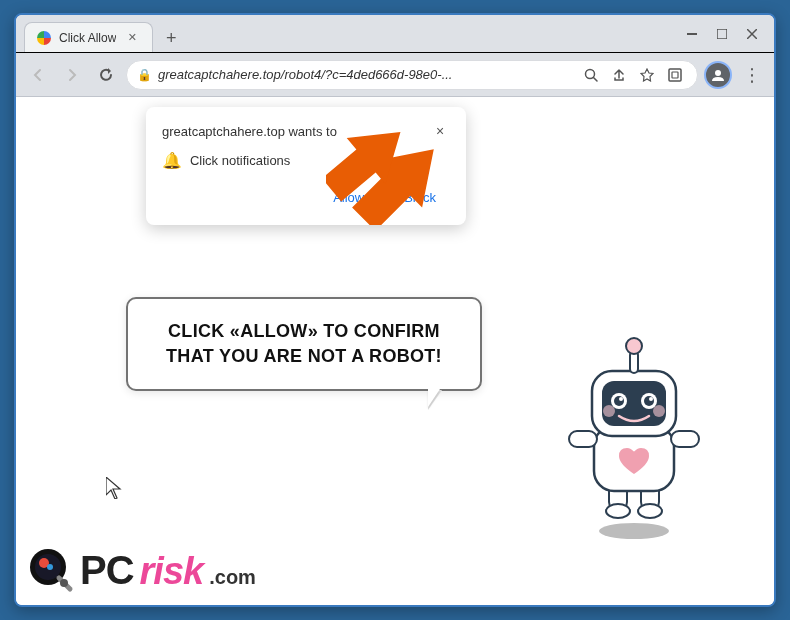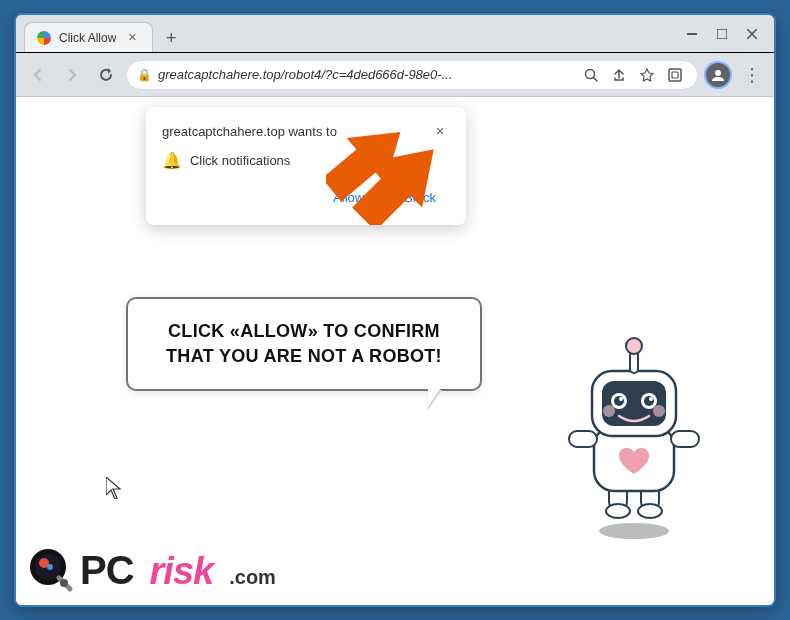--- a/index.html
+++ b/index.html
@@ -491,21 +491,21 @@
       <div style="position:relative; width:50px; height:50px;">
         <svg width="50" height="50" viewBox="0 0 50 50">
           <circle cx="22" cy="22" r="18" fill="#111"></circle>
           <circle cx="22" cy="22" r="13" fill="#1a1a2e" opacity="0.8"></circle>
           <circle cx="18" cy="18" r="5" fill="#e74c3c"></circle>
           <circle cx="24" cy="22" r="3" fill="#3498db"></circle>
           <line x1="33" y1="33" x2="44" y2="44" stroke="#888" stroke-width="5" stroke-linecap="round"></line>
           <circle cx="38" cy="38" r="4" fill="#555"></circle>
         </svg>
       </div>
-      <div style="display:flex; align-items:baseline; gap:16px;">
+      <div style="display:flex; align-items:baseline; gap:6px;">
         <span style="font-size:40px; font-weight:900; color:#222; font-family:Arial Black, sans-serif; letter-spacing:-1px;">PC</span>
         <span style="font-size:38px; font-weight:700; color:#ec4899; font-family:Arial, sans-serif; font-style:italic; letter-spacing:-1px;">risk</span>
         <span style="font-size:20px; font-weight:bold; color:#333; font-family:Arial, sans-serif;">.com</span>
       </div>
     </div>
 
     <div class="cursor">
       <svg width="18" height="22" viewBox="0 0 18 22">
         <polygon points="0,0 0,18 5,13 9,22 11,21 7,12 14,12" fill="white" stroke="#333" stroke-width="1.2"></polygon>
       </svg>

